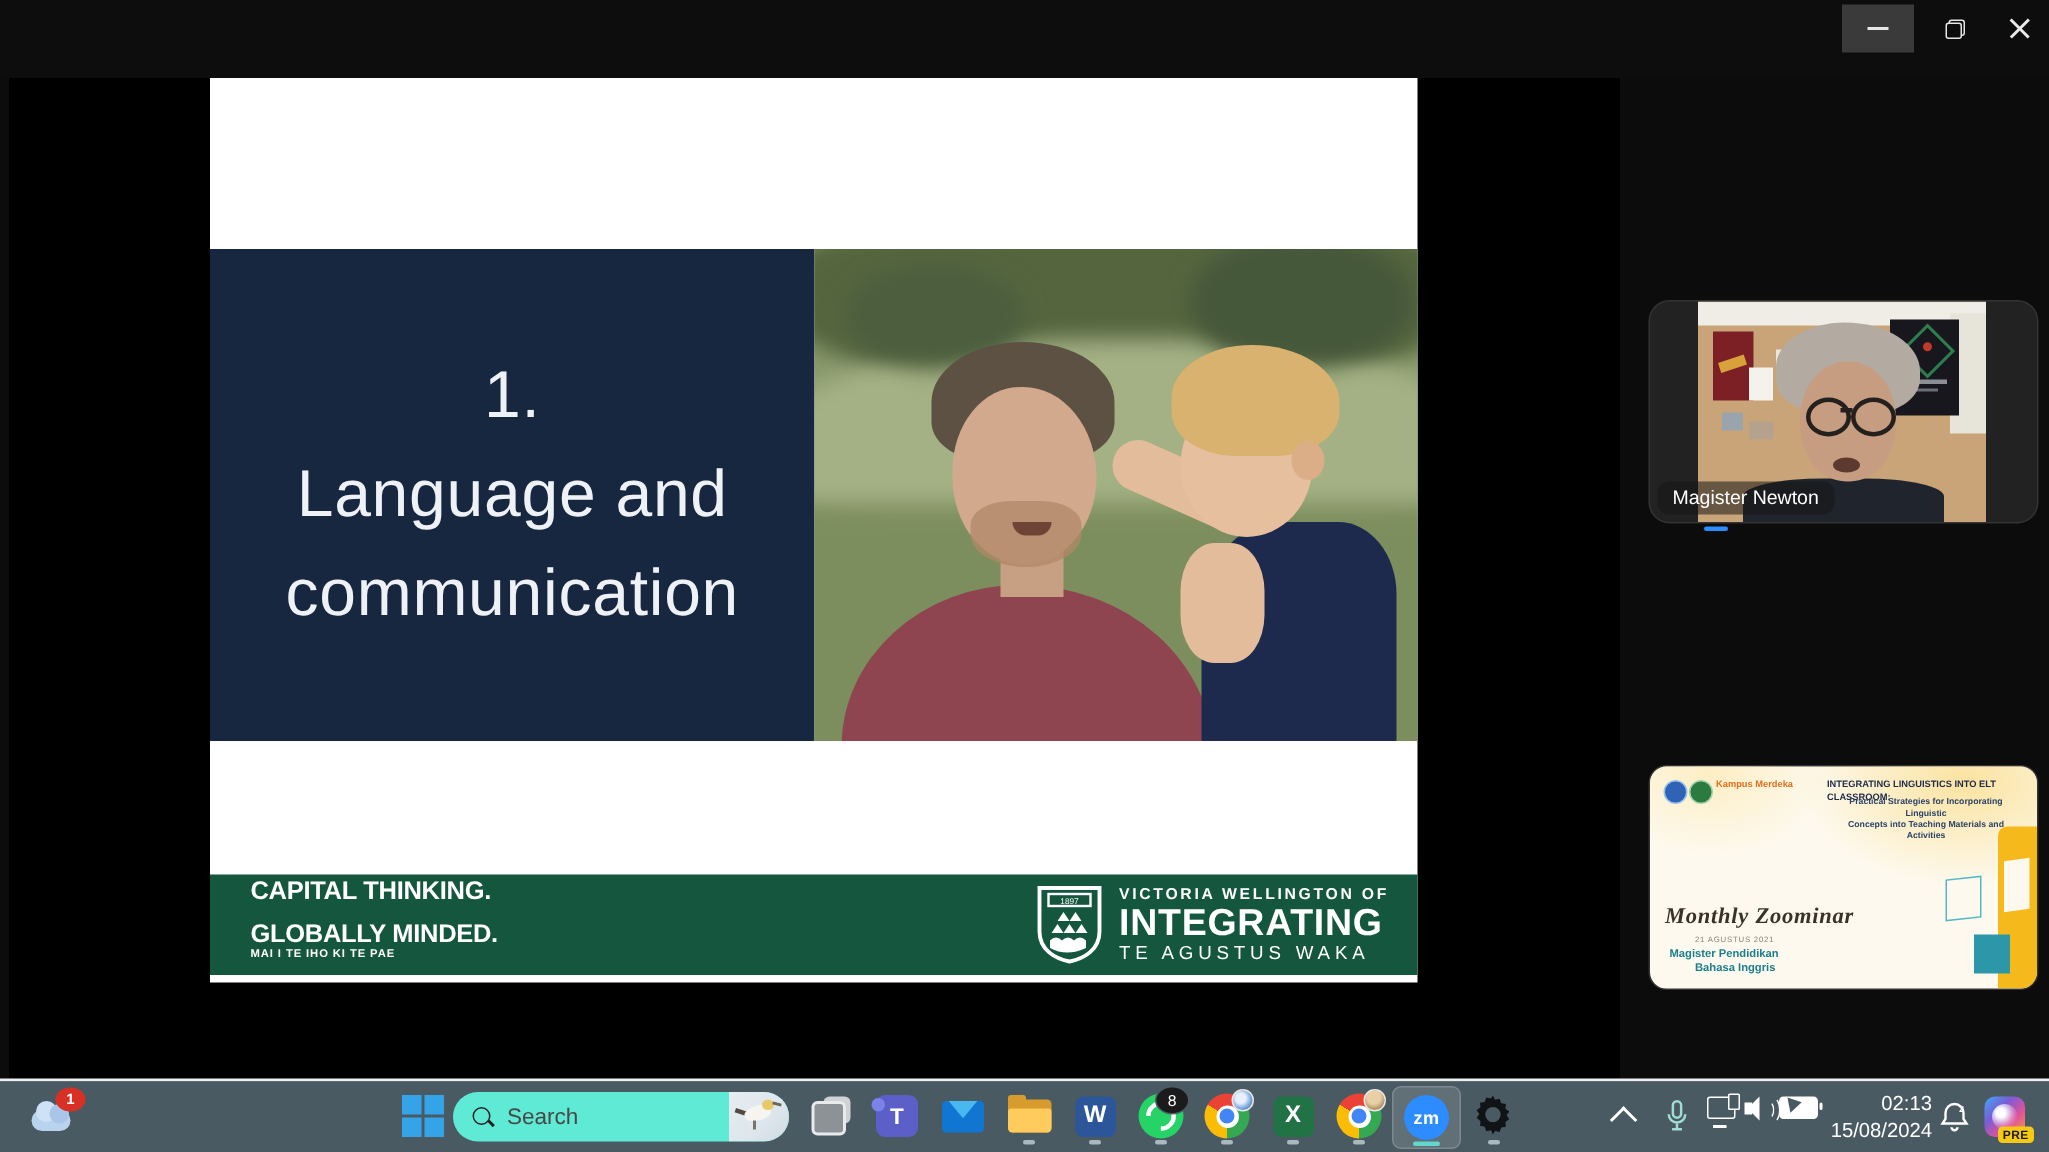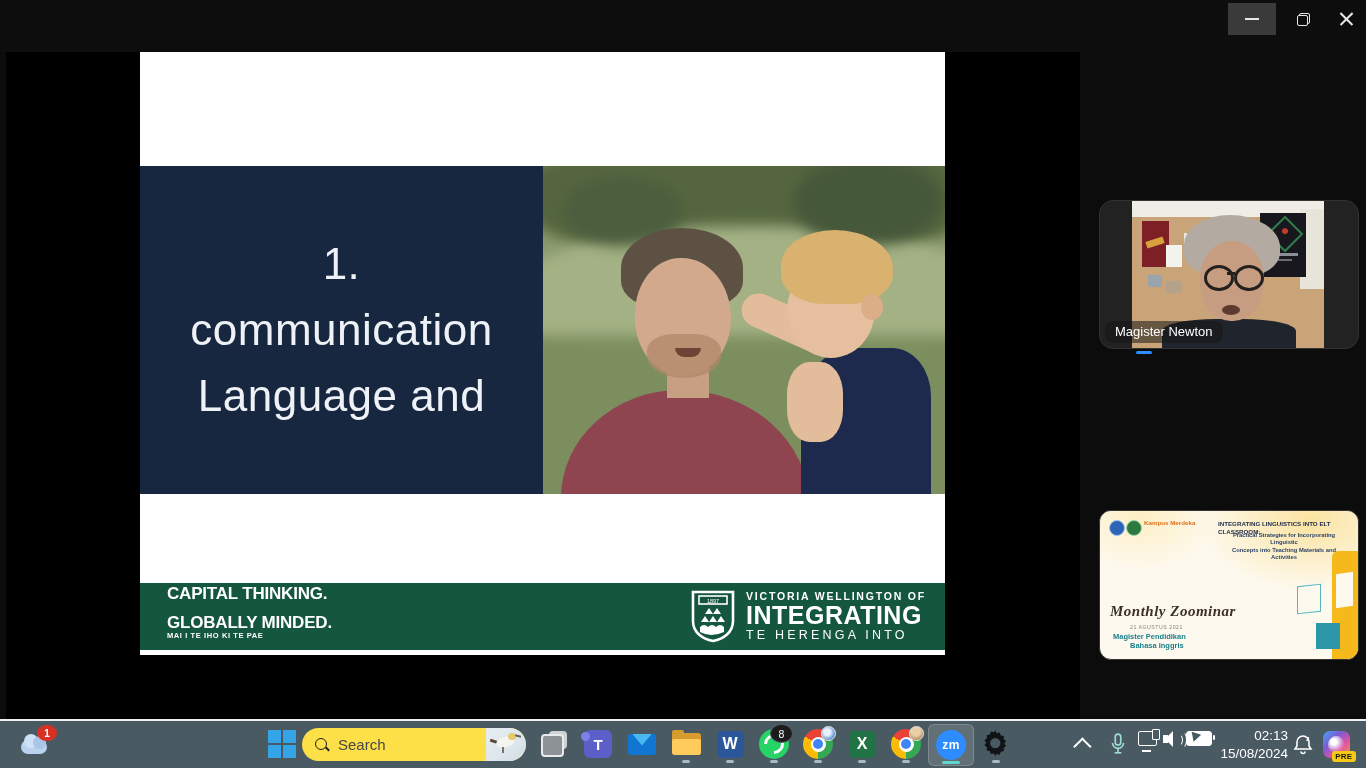--- a/index.html
+++ b/index.html
@@ -128,21 +128,21 @@
   .cloud .c3{position:absolute;left:14px;top:2px;width:13px;height:13px;background:#a9c6e8;border-radius:50%;}
   .badge-red{position:absolute;right:-8px;top:-9px;min-width:16px;height:16px;background:#d93025;color:#fff;
     border-radius:50%;font-size:10px;font-weight:bold;display:flex;align-items:center;justify-content:center;padding:0 2px;}
 
   
   #tb-start{left:262px;}
   .winlogo{display:grid;grid-template-columns:13px 13px;grid-template-rows:13px 13px;gap:2px;}
   .winlogo i{background:#35a3e8;display:block;}
 
   
-  #tb-search{left:302px;top:7px;width:224px;height:33px;background:#fde047;border-radius:17px;
+  #tb-search{left:302px;top:7px;width:224px;height:33px;background:#5eead4;border-radius:17px;
     display:flex;align-items:center;overflow:hidden;position:absolute;}
   .mag{position:relative;width:14px;height:14px;margin-left:13px;flex:0 0 auto;}
   .mag .lens{position:absolute;left:0;top:0;width:10px;height:10px;border:1.8px solid #222;border-radius:50%;}
   .mag .handle{position:absolute;left:10px;top:10px;width:5px;height:1.8px;background:#222;transform:rotate(45deg);}
   #search-label{color:#474747;font-size:15px;margin-left:9px;flex:1;}
   .search-img{width:40px;height:33px;background:linear-gradient(135deg,#e7edf2 0%,#dde6ec 60%,#cfdae2 100%);position:relative;flex:0 0 auto;}
   .bird-body{position:absolute;left:10px;top:9px;width:18px;height:10px;background:#f6f4ee;border-radius:60% 40% 50% 50%;transform:rotate(-12deg);}
   .bird-head{position:absolute;left:22px;top:5px;width:8px;height:7px;background:#e8c96a;border-radius:50%;}
   .bird-beak{position:absolute;left:29px;top:7px;width:6px;height:2px;background:#6b6458;transform:rotate(14deg);}
   .bird-tail{position:absolute;left:4px;top:12px;width:9px;height:3px;background:#55483c;transform:rotate(18deg);}
@@ -246,22 +246,22 @@
         <i></i>
       </div>
   </div>
 </div>
 
 <div id="share" class="abs">
   <div id="slide" class="abs" style="left:134px;top:0;">
 
     <div id="navybox" class="abs">
       <div>1.</div>
+      <div>Language and</div>
       <div>communication</div>
-      <div>Language and</div>
     </div>
 
     <div id="photo" class="abs">
       <i class="dec blur ph-sky"></i>
       <i class="dec blur ph-mid"></i>
       <i class="dec blur ph-low"></i>
       <i class="dec blur ph-blob1"></i>
       <i class="dec blur ph-blob2"></i>
       <i class="dec man-body"></i>
       <i class="dec man-neck"></i>
@@ -289,21 +289,21 @@
           <polygon points="19,19 23,25 15,25" fill="#fff"></polygon>
           <polygon points="27,19 31,25 23,25" fill="#fff"></polygon>
           <polygon points="15,27 19,33 11,33" fill="#fff"></polygon>
           <polygon points="23,27 27,33 19,33" fill="#fff"></polygon>
           <polygon points="31,27 35,33 27,33" fill="#fff"></polygon>
           <path d="M10 38 q4 -4 8 0 q4 -4 8 0 q4 -4 8 0 v5 q-13 6 -24 0 z" fill="#fff"></path>
         </svg>
         <div id="uni-text">
           <span id="uni-pre">VICTORIA WELLINGTON OF</span>
           <span id="uni-name">INTEGRATING</span>
-          <span id="uni-post">TE HERENGA INTO</span>
+          <span id="uni-post">TE AGUSTUS WAKA</span>
         </div>
       </div>
     </div>
   </div>
 </div>
 
 <div id="tile1" class="abs">
   <div id="video1">
     <i class="dec v1-ceiling"></i>
     <i class="dec v1-light"></i>

